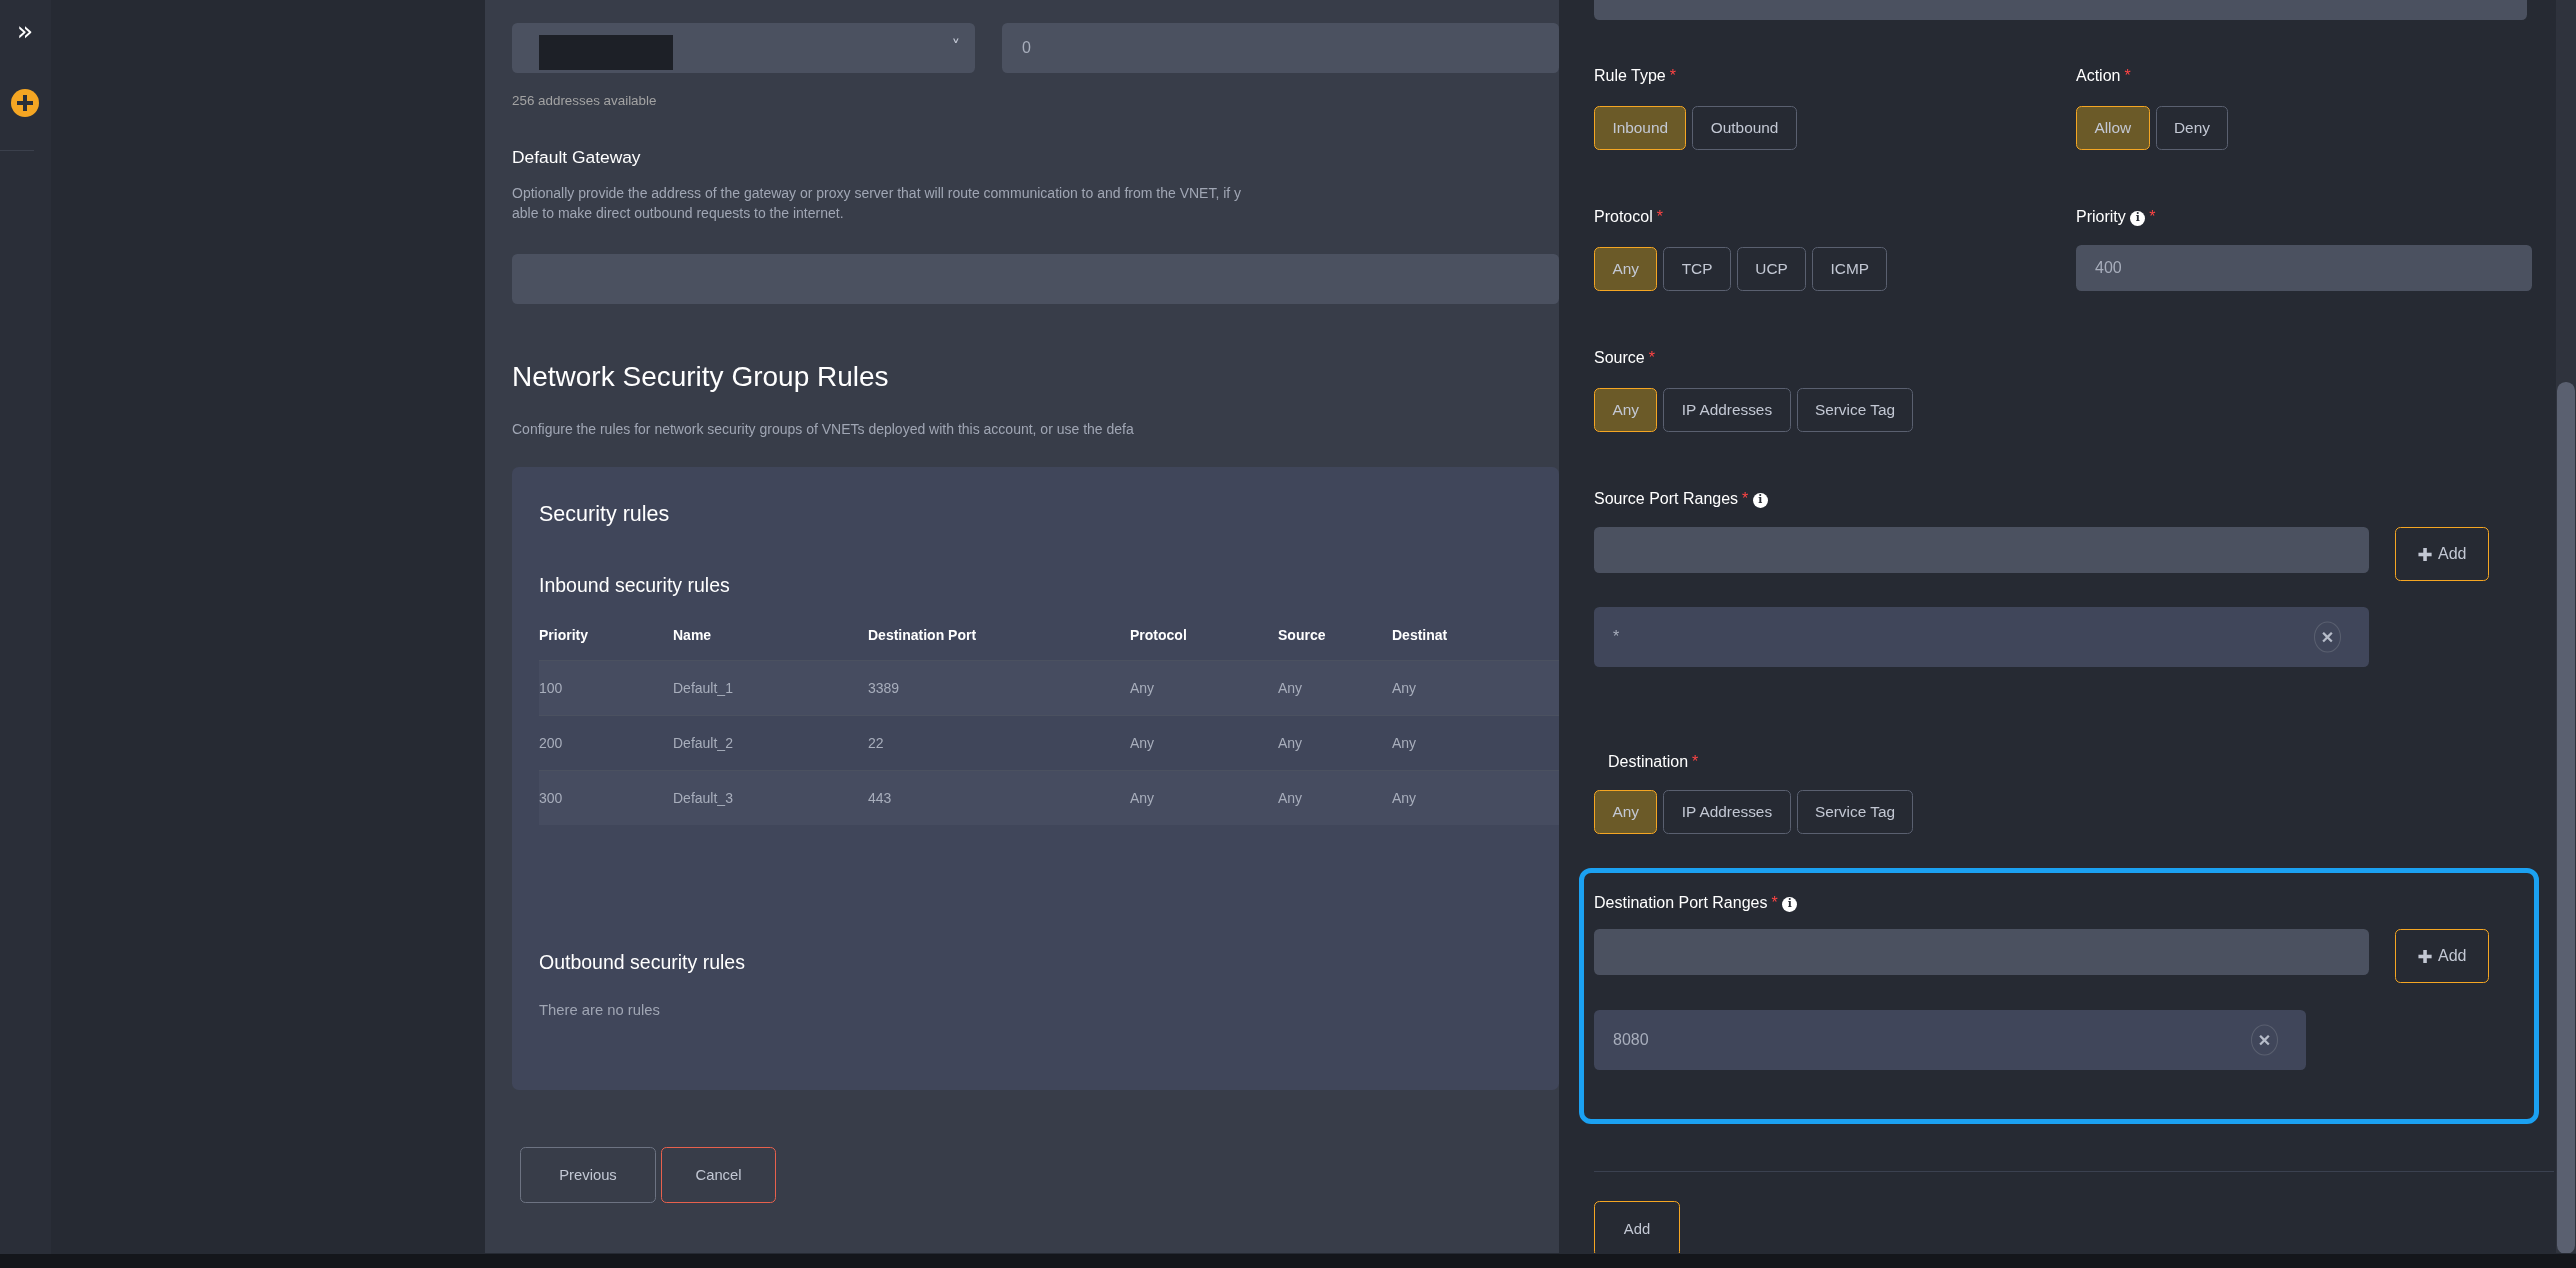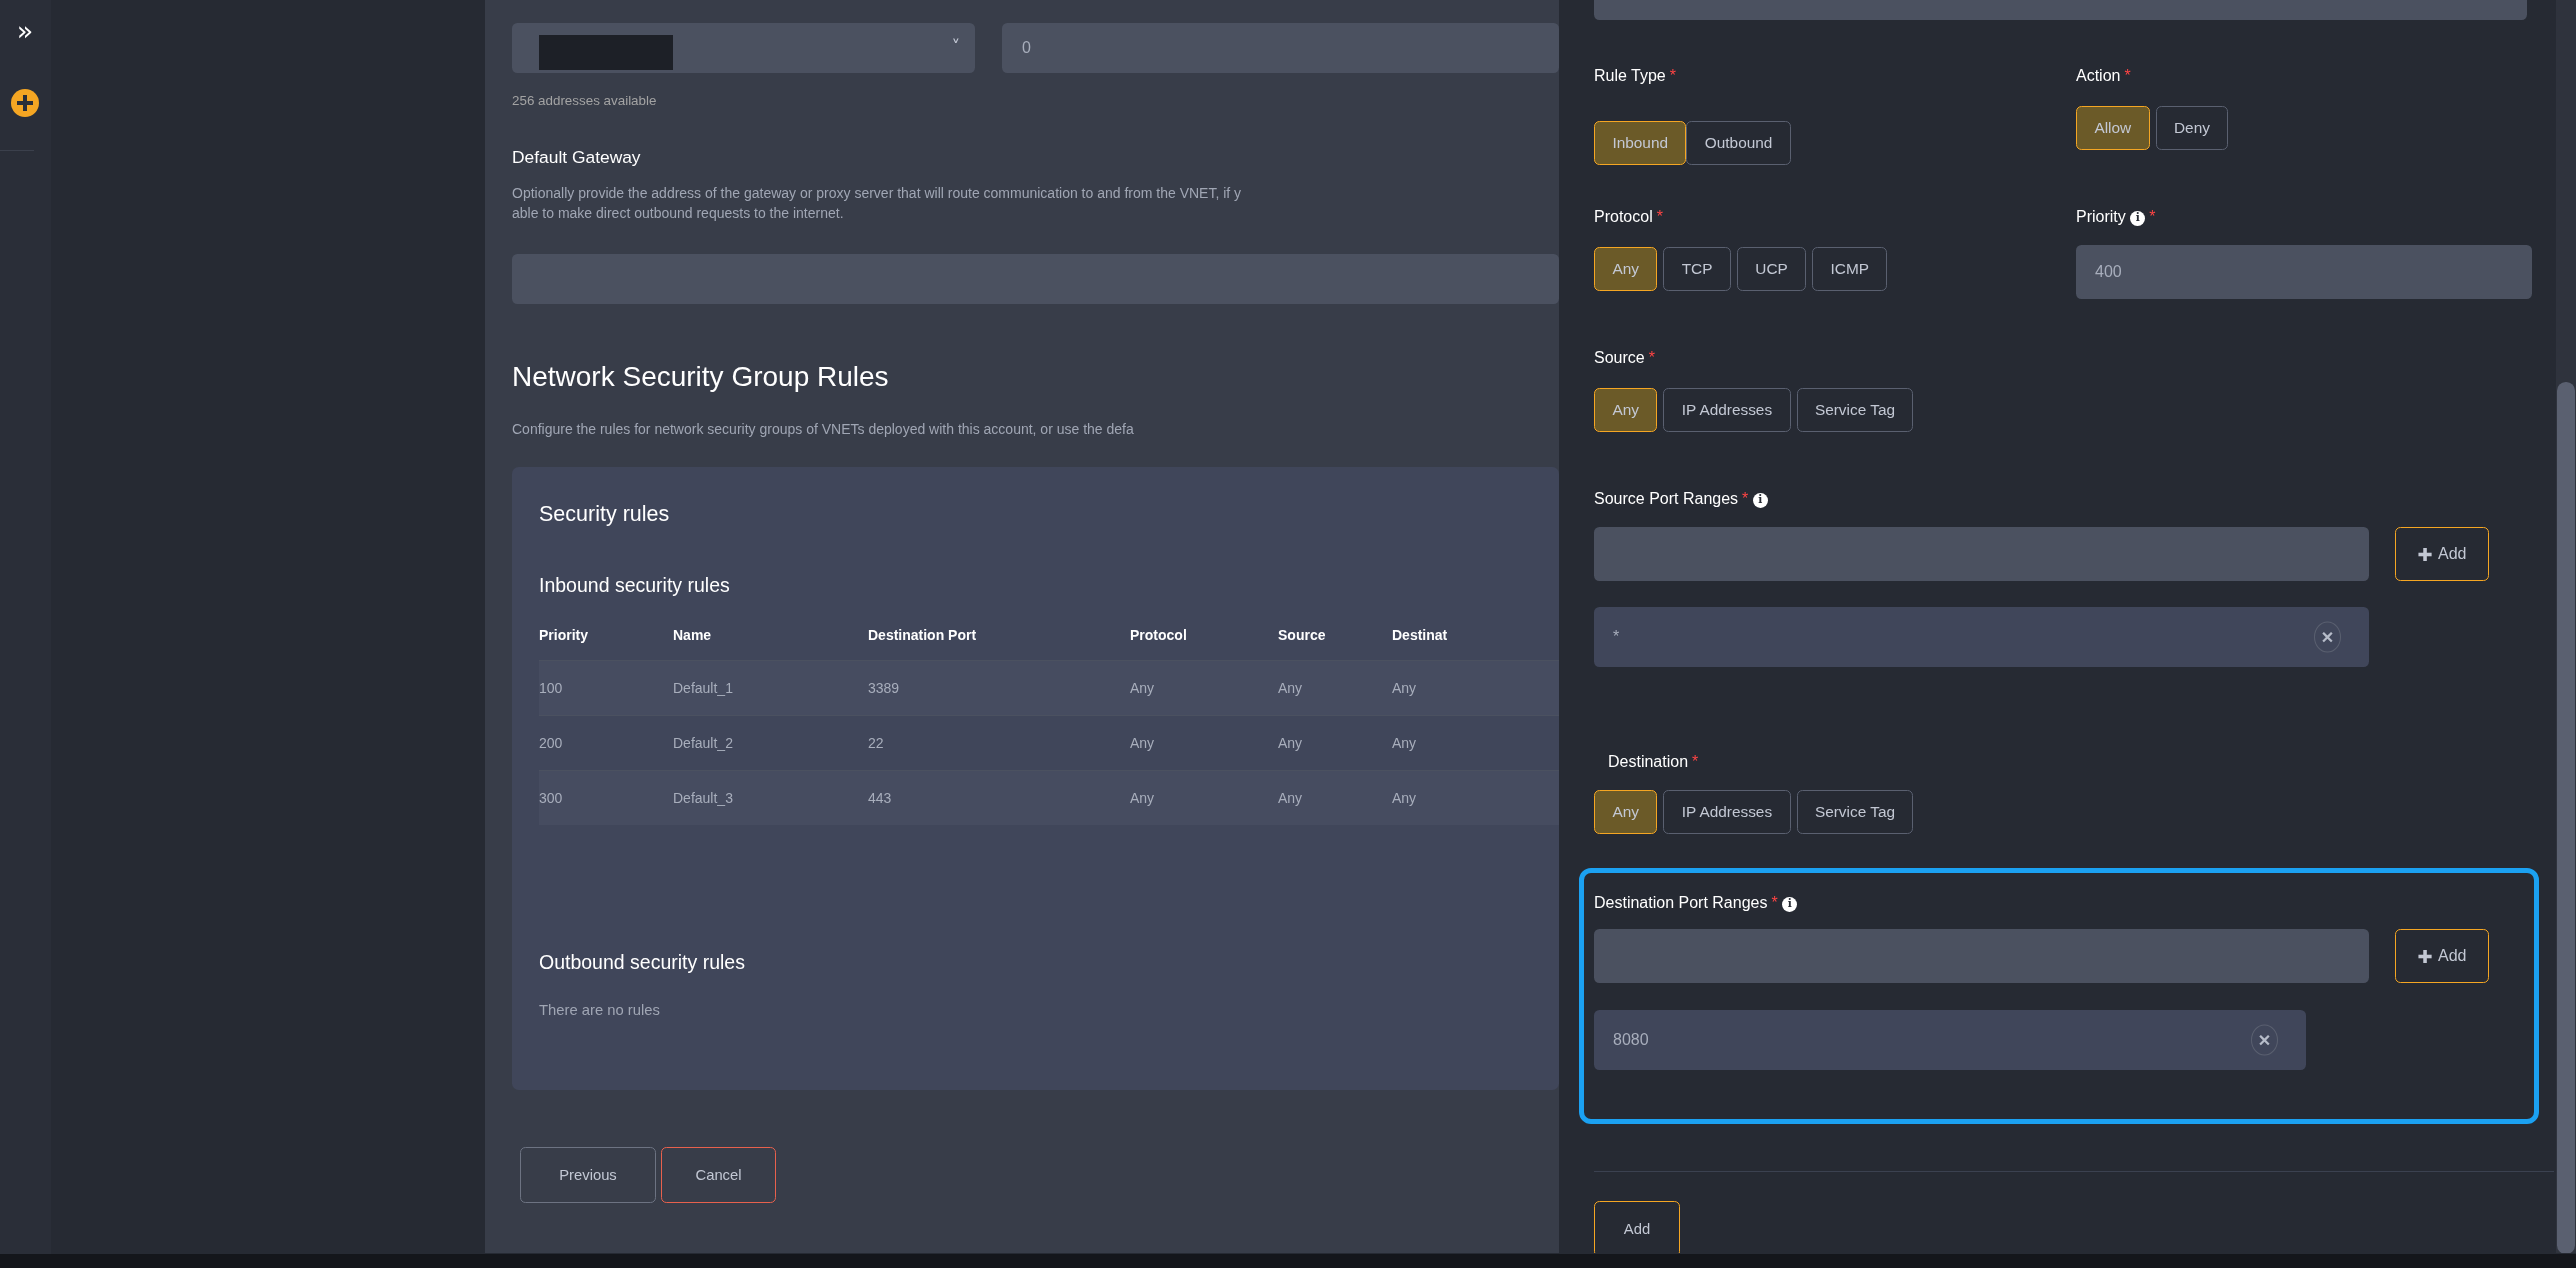--- a/index.html
+++ b/index.html
@@ -135,21 +135,21 @@
   }
   .seg {
     height: 44px; border-radius: 5.4px;
     display: inline-flex; align-items: center; justify-content: center;
     padding: 0 17.4px; font-size: 15.4px; color: #c3c8d4;
     border: 0.7px solid #5a6070; background: transparent;
     cursor: pointer; white-space: nowrap;
   }
   .seg.active { background: #6b5a28; border: 0.7px solid #f5a623; }
   .r-input {
-    background: #4b5160; border-radius: 5.4px; height: 54px;
+    background: #4b5160; border-radius: 5.4px; height: 46px;
     position: relative; color: #a8aebc; font-size: 16px;
     display: flex; align-items: center; padding-left: 19px;
   }
   .r-chip {
     background: #40465a; border-radius: 5.4px; height: 60px;
     position: relative; color: #a8aebc; font-size: 16px;
     display: flex; align-items: center; padding-left: 19px;
   }
   .chip-x {
     position: absolute; right: 28px; top: 50%;
@@ -281,21 +281,21 @@
     <div class="btn btn-danger" style="position:absolute;left:176px;top:1147px;width:115px;height:56px;">Cancel</div>
   </div>
 
   <div id="right-panel">
 
     <div style="position:absolute;left:34px;top:-27px;width:933px;height:47px;background:#4b5160;border-radius:5.4px;"></div>
 
     <div class="r-label" style="position:absolute;left:34px;top:67px;">
       <span>Rule Type</span><span class="req">*</span>
     </div>
-    <div style="position:absolute;left:34px;top:106px;display:flex;gap:0;margin-top:15px;">
+    <div style="position:absolute;left:34px;top:106px;display:flex;gap:6px;">
       <div class="seg active">Inbound</div>
       <div class="seg">Outbound</div>
     </div>
 
     <div class="r-label" style="position:absolute;left:516px;top:67px;">
       <span>Action</span><span class="req">*</span>
     </div>
     <div style="position:absolute;left:516px;top:106px;display:flex;gap:6px;">
       <div class="seg active">Allow</div>
       <div class="seg">Deny</div>

